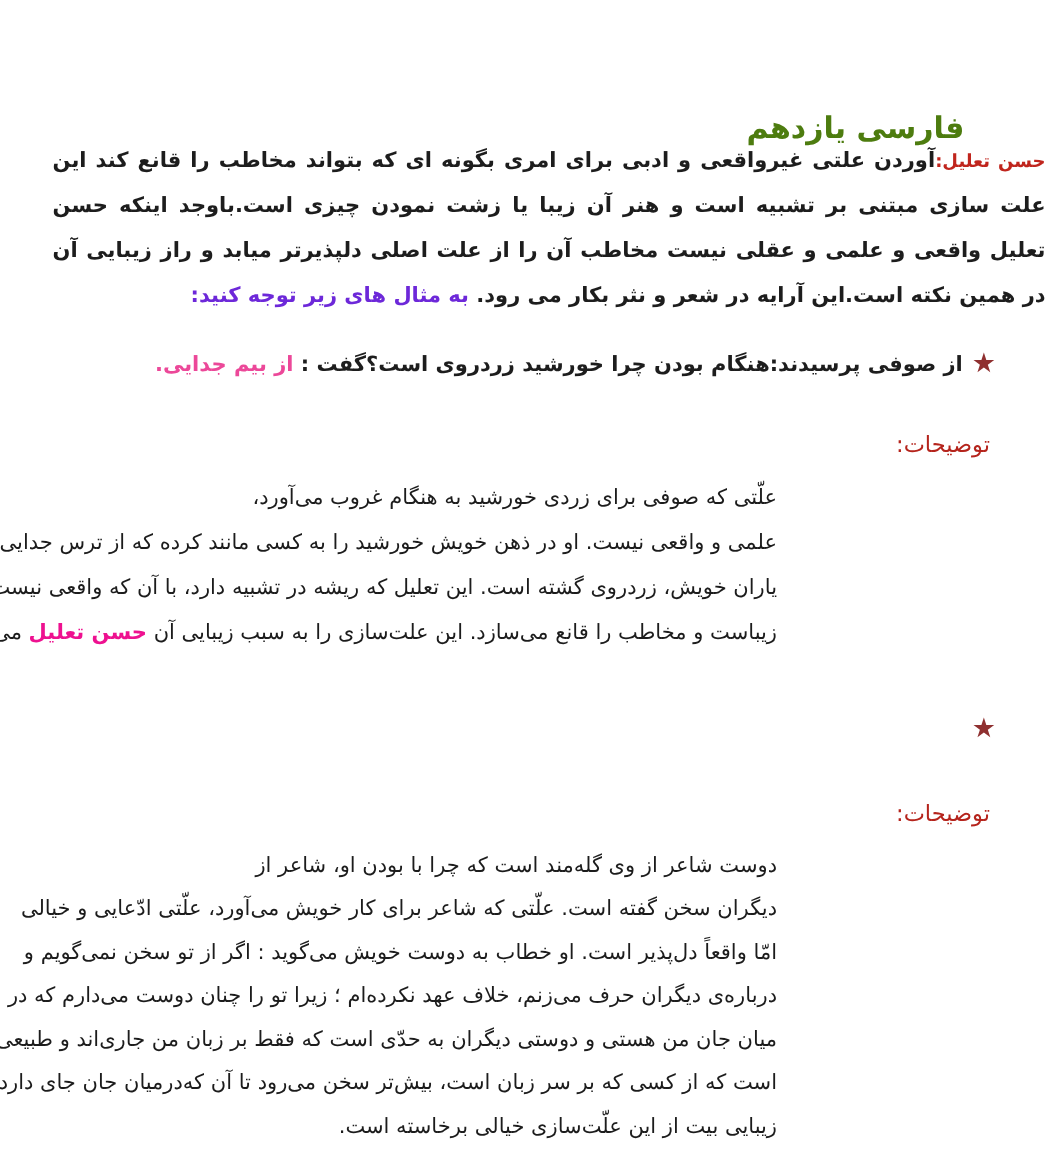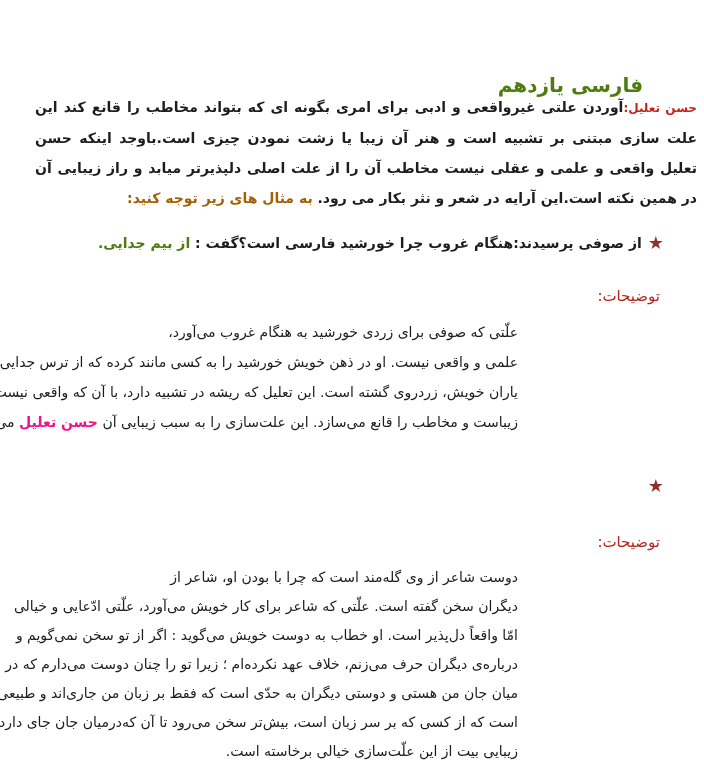--- a/index.html
+++ b/index.html
@@ -16,31 +16,31 @@
   .doc-title {
     position:absolute; top:31px; right:61px;
     font-size:20px; font-weight:bold; color:#4d7c0f;margin-top:42px;
   }
   .intro {
     position:absolute; top:92px; right:7px; width:662px;
     font-size:14px; font-weight:bold; line-height:30px;
     text-align:justify; color:#1d1d1d;
   }
   .lead { color:#c0251d; font-size:12px; }
-  .red-bold { color:#a16207; }
+  .red-bold { color:#6d28d9; }
   .example {
     position:absolute; right:40px;
     display:flex; align-items:center; gap:6px;
     font-size:14px; font-weight:bold; color:#1d1d1d;
     white-space:nowrap;
   }
   .ex1 { top:234px; }
   .ex2 { top:477px; }
   .star { color:#8f3030; font-size:18px; line-height:1; flex:none; }
-  .blue { color:#4d7c0f; }
+  .blue { color:#ec4899; }
   .hemistich-red { color:#d40f0f; }
   .hemistich-gap { display:inline-block; width:34px; flex:none; }
   .notes-label {
     position:absolute; right:44px;
     color:#b5241c; font-size:15px; font-weight:normal;
   }
   .lbl1 { top:287px; }
   .lbl2 { top:533px; }
   .expl {
     position:absolute; right:186px;
@@ -56,21 +56,21 @@
 <body>
 
 <div class="page" dir="rtl">
 
   <div class="doc-title">فارسی یازدهم</div>
 
   <p class="intro"><span class="lead">حسن تعلیل:</span><span>آوردن علتی غیرواقعی و ادبی برای امری بگونه ای که بتواند مخاطب را قانع کند این علت سازی مبتنی بر تشبیه است و هنر آن زیبا یا زشت نمودن چیزی است.باوجد اینکه حسن تعلیل واقعی و علمی و عقلی نیست مخاطب آن را از علت اصلی دلپذیرتر میابد و راز زیبایی آن در همین نکته است.این آرایه در شعر و نثر بکار می رود. </span><span class="red-bold">به مثال های زیر توجه کنید:</span></p>
 
   <div class="example ex1">
     <span class="star">★</span>
-    <span><span>از صوفی پرسیدند:هنگام غروب چرا خورشید فارسی است؟گفت : </span><span class="blue">از بیم جدایی.</span></span>
+    <span><span>از صوفی پرسیدند:هنگام بودن چرا خورشید زردروی است؟گفت : </span><span class="blue">از بیم جدایی.</span></span>
   </div>
 
   <div class="notes-label lbl1">توضیحات:</div>
 
   <div class="expl expl1">
     <div class="expl-line">علّتی که صوفی برای زردی خورشید به هنگام غروب می‌آورد،</div>
     <div class="expl-line">علمی و واقعی نیست. او در ذهن خویش خورشید را به کسی مانند کرده که از ترس جدایی از</div>
     <div class="expl-line">یاران خویش، زردروی گشته است. این تعلیل که ریشه در تشبیه دارد، با آن که واقعی نیست،</div>
     <div class="expl-line"><span>زیباست و مخاطب را قانع می‌سازد. این علت‌سازی را به سبب زیبایی آن </span><span class="pink">حسن تعلیل</span><span> می‌گویند.</span></div>
   </div>

